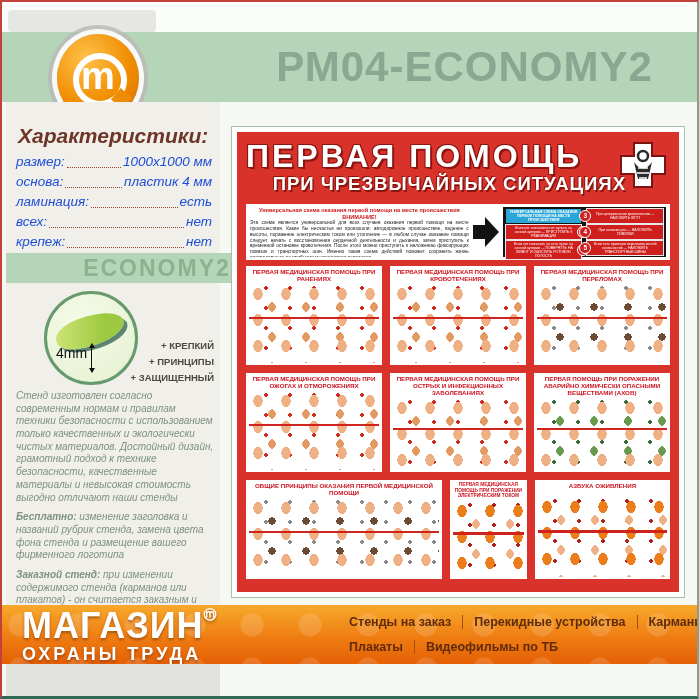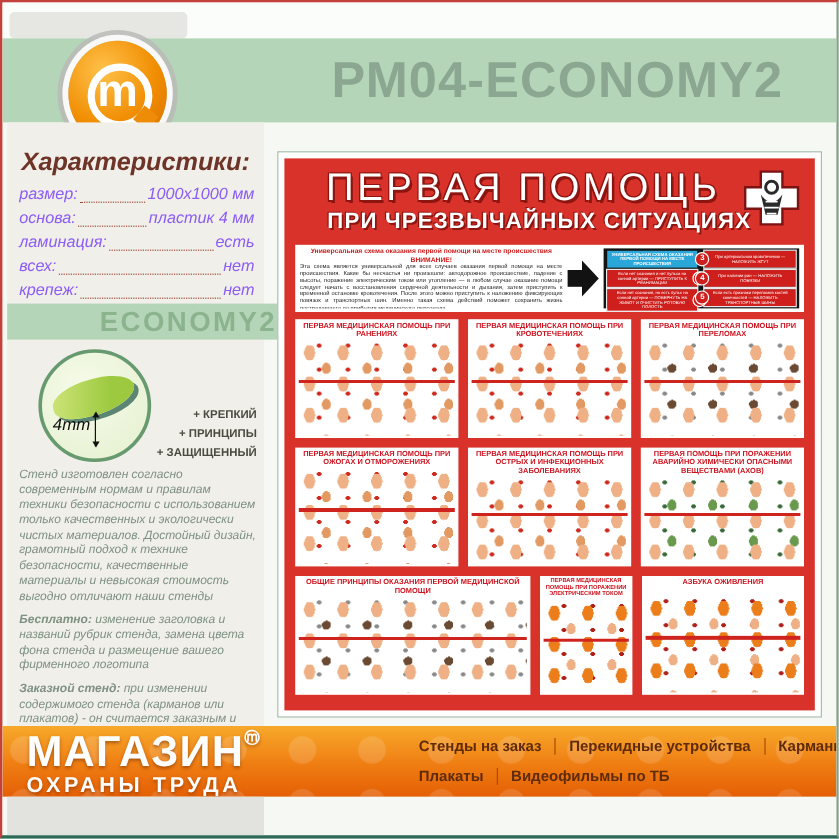--- a/index.html
+++ b/index.html
@@ -16,46 +16,46 @@
   .logo{position:absolute;left:55px;top:32px;width:82px;height:88px;border-radius:50%;
         background:radial-gradient(circle at 35% 28%,#ffc14a,#f08c00 55%,#d86e00 95%);
         box-shadow:0 0 0 5px rgba(255,255,255,.9),0 0 0 9px rgba(186,186,183,.85),0 5px 9px rgba(0,0,0,.25);}
   .logo-ring{position:absolute;left:16px;top:19px;width:42px;height:42px;border:6px solid #fff;border-radius:50%;}
   .logo-gap{position:absolute;right:10px;bottom:16px;width:15px;height:15px;background:#ef8c07;transform:rotate(40deg);}
   .logo-m{position:absolute;left:0;right:0;top:23px;text-align:center;color:#fff;font-size:38px;font-weight:bold;line-height:1;}
   
   .left-col{position:absolute;left:4px;top:100px;width:214px;height:503px;background:#f0efe9;}
   .spec-title{position:absolute;left:16px;top:122px;font-size:21px;font-weight:bold;font-style:italic;color:#6f3428;}
   .specs{position:absolute;left:14px;top:152px;width:196px;}
-  .spec-row{display:flex;align-items:flex-end;font-style:italic;font-size:13.5px;color:#8b5cf6;margin-bottom:5px;}
+  .spec-row{display:flex;align-items:center;font-style:italic;font-size:13.5px;color:#1d4ed8;margin-bottom:5px;}
   .spec-dots{flex:1;border-bottom:1.5px dotted #9c4631;margin:0 2px;height:11px;min-width:8px;}
   .economy-band{position:absolute;left:4px;top:251px;width:214px;height:30px;background:#b4d5b7;
         text-align:center;line-height:30px;font-size:23px;font-weight:bold;color:#8bb38d;letter-spacing:2px;padding-left:44px;}
-  .mat-circle{position:absolute;left:30px;top:289px;width:88px;height:88px;border-radius:50%;
-        background:radial-gradient(circle at 40% 35%,#f6fbe9,#e4f0cf);border:3px solid #679a6e;overflow:hidden;font-style:italic;}
+  .mat-circle{position:absolute;left:42px;top:289px;width:88px;height:88px;border-radius:50%;
+        background:radial-gradient(circle at 40% 35%,#f6fbe9,#e4f0cf);border:3px solid #679a6e;overflow:hidden;}
   .mat-sheet{position:absolute;left:8px;top:22px;width:70px;height:30px;border-radius:55% 45% 60% 40%;
         background:linear-gradient(105deg,#cfe57a,#9cc93f 70%);transform:rotate(-14deg);
         box-shadow:3px 4px 0 #5d8573;}
   .mat-thick{position:absolute;left:9px;bottom:21px;font-size:14px;color:#111;font-weight:normal;}
   .mat-arrow{position:absolute;left:44px;bottom:10px;width:0;height:28px;border-left:1.5px solid #111;}
   .mat-arrow:before,.mat-arrow:after{content:"";position:absolute;left:-3.5px;border-left:3px solid transparent;border-right:3px solid transparent;}
   .mat-arrow:before{top:-1px;border-bottom:5px solid #111;}
   .mat-arrow:after{bottom:-1px;border-top:5px solid #111;}
   .features{position:absolute;left:118px;top:336px;width:94px;text-align:right;}
   .feature{font-size:9.5px;font-weight:bold;color:#4a4a40;line-height:16px;white-space:nowrap;}
   .desc{position:absolute;left:14px;top:388px;width:198px;font-style:italic;font-size:10px;line-height:1.27;color:#7e9183;}
   .desc p{margin:0 0 7px 0;}
   .desc b{font-style:italic;}
   
   .poster-frame{position:absolute;left:229px;top:124px;width:454px;height:472px;box-sizing:border-box;
         background:#fff;border:1px solid #a8bfae;padding:5px;}
   .poster{width:100%;height:100%;box-sizing:border-box;background:#d8322b;padding:7px 9px;
         display:flex;flex-direction:column;}
   .poster-head{position:relative;flex:none;height:60px;}
-  .pt1{text-align:center;font-weight:normal;font-size:32px;line-height:34px;color:#fff;letter-spacing:3px;
+  .pt1{text-align:left;font-weight:bold;font-size:32px;line-height:34px;color:#fff;letter-spacing:3px;
         padding-right:44px;text-shadow:2px 2px 0 #8c1510,-1px -1px 0 #8c1510,1px -1px 0 #8c1510,-1px 1px 0 #8c1510;}
   .pt2{text-align:right;font-weight:bold;font-size:18.5px;line-height:22px;color:#fff;letter-spacing:1px;
         padding-right:44px;text-shadow:1.5px 1.5px 0 #8c1510,-1px -1px 0 #8c1510;}
   .cross-icon{position:absolute;right:0;top:0;width:54px;height:58px;}
   .intro{flex:none;height:56px;background:#fff;margin-top:5px;display:flex;gap:4px;padding:3px 4px;box-sizing:border-box;}
   .intro-text{flex:1.6;overflow:hidden;}
   .intro-h{font-size:5.6px;font-weight:bold;color:#cc1a1a;text-align:center;line-height:1.2;}
   .intro-warn{font-size:5.6px;font-weight:bold;color:#cc1a1a;text-align:center;line-height:1.2;}
   .intro-body{font-size:4.8px;line-height:1.2;color:#1a1a1a;text-align:justify;}
   .intro-arrow{flex:none;width:26px;position:relative;align-self:center;height:30px;}

